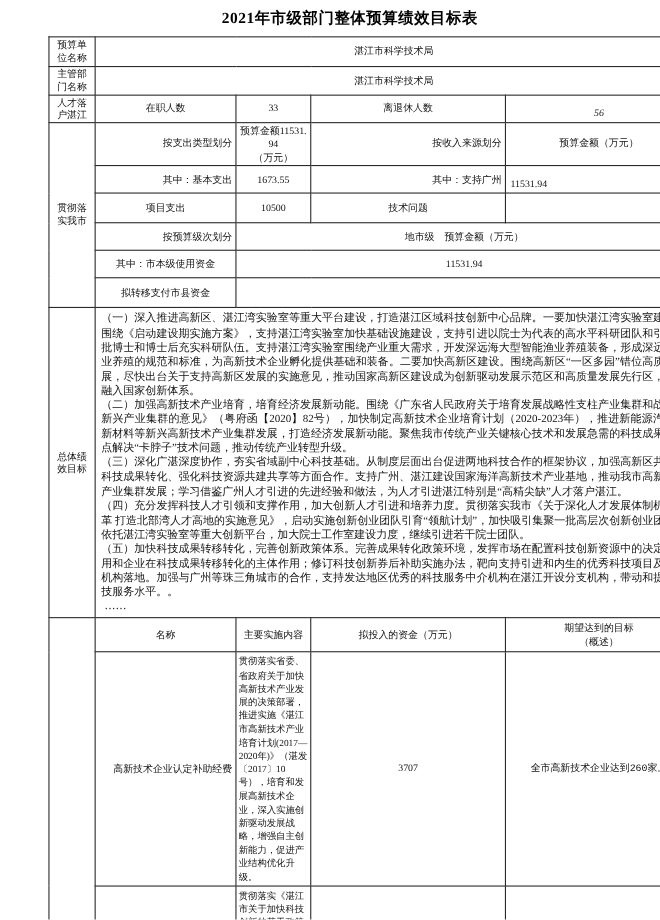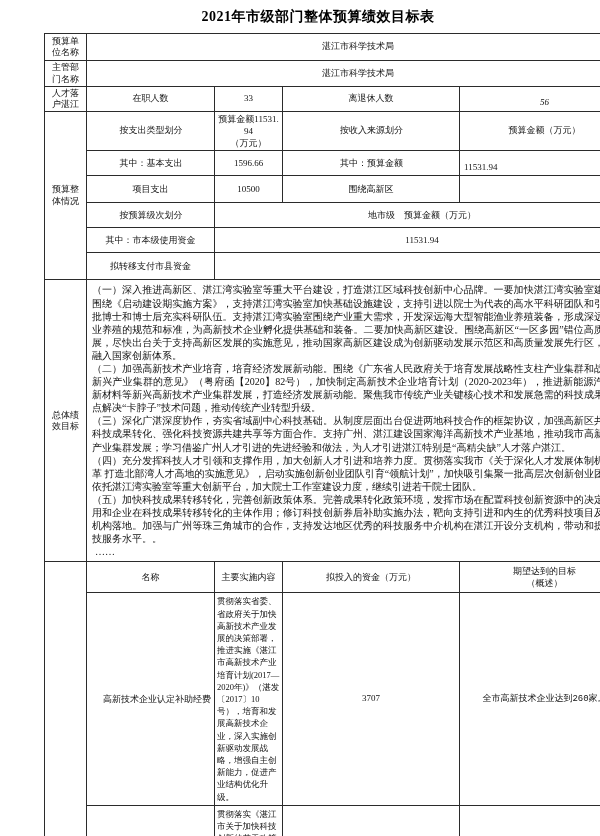--- a/index.html
+++ b/index.html
@@ -16,21 +16,21 @@
   table.grid{
     border-collapse:collapse;table-layout:fixed;margin-left:8px;
     width:585px;font-size:9px;color:#111;
   }
   td{
     border:1px solid #2b2b2b;vertical-align:middle;text-align:center;
     padding:1px 3px;line-height:1.3;box-sizing:border-box;
     overflow:hidden;word-break:break-all;
   }
   td.lab{padding:0 6px;line-height:1.25;}            
-  td.tl{text-align:center;padding-left:4px;}
+  td.tl{text-align:right;padding-left:4px;}
   td.vb{vertical-align:bottom;padding-bottom:2px;font-style:italic;}
   td.vbl{vertical-align:bottom;text-align:left;padding-left:4px;padding-bottom:2px;}
   td.goal-cell{
     text-align:left;vertical-align:top;padding:3px 5px;
     font-size:10px;line-height:13.1px;text-align:justify;margin-top:36px;
   }
   td.content-cell{
     font-size:8.5px;line-height:12.2px;padding:2px 2px;text-align:left;
   }
   td.name-cell{text-align:right;padding-left:4px;line-height:12.5px;}
@@ -65,41 +65,41 @@
 
       <tr style="height:25px">
         <td class="lab">人才落户湛江</td>
         <td>在职人数</td>
         <td>33</td>
         <td>离退休人数</td>
         <td class="vb">56</td>
       </tr>
 
       <tr style="height:25px">
-        <td class="lab" rowspan="6">预算整体情况</td>
+        <td class="lab" rowspan="6">贯彻落实我市</td>
         <td class="tl">按支出类型划分</td>
         <td class="twoline">
           <div>预算金额11531.94</div>
           <div>（万元）</div>
         </td>
         <td class="tl">按收入来源划分</td>
         <td>预算金额（万元）</td>
       </tr>
 
       <tr style="height:25px">
         <td class="tl">其中：基本支出</td>
-        <td>1596.66</td>
-        <td class="tl">其中：预算金额</td>
+        <td>1673.55</td>
+        <td class="tl">其中：支持广州</td>
         <td class="vbl">11531.94</td>
       </tr>
 
       <tr style="height:27px">
         <td>项目支出</td>
         <td>10500</td>
-        <td>围绕高新区</td>
+        <td>技术问题</td>
         <td></td>
       </tr>
 
       <tr style="height:25px">
         <td class="tl">按预算级次划分</td>
         <td colspan="3">地市级　预算金额（万元）</td>
       </tr>
 
       <tr style="height:25px">
         <td>其中：市本级使用资金</td>

